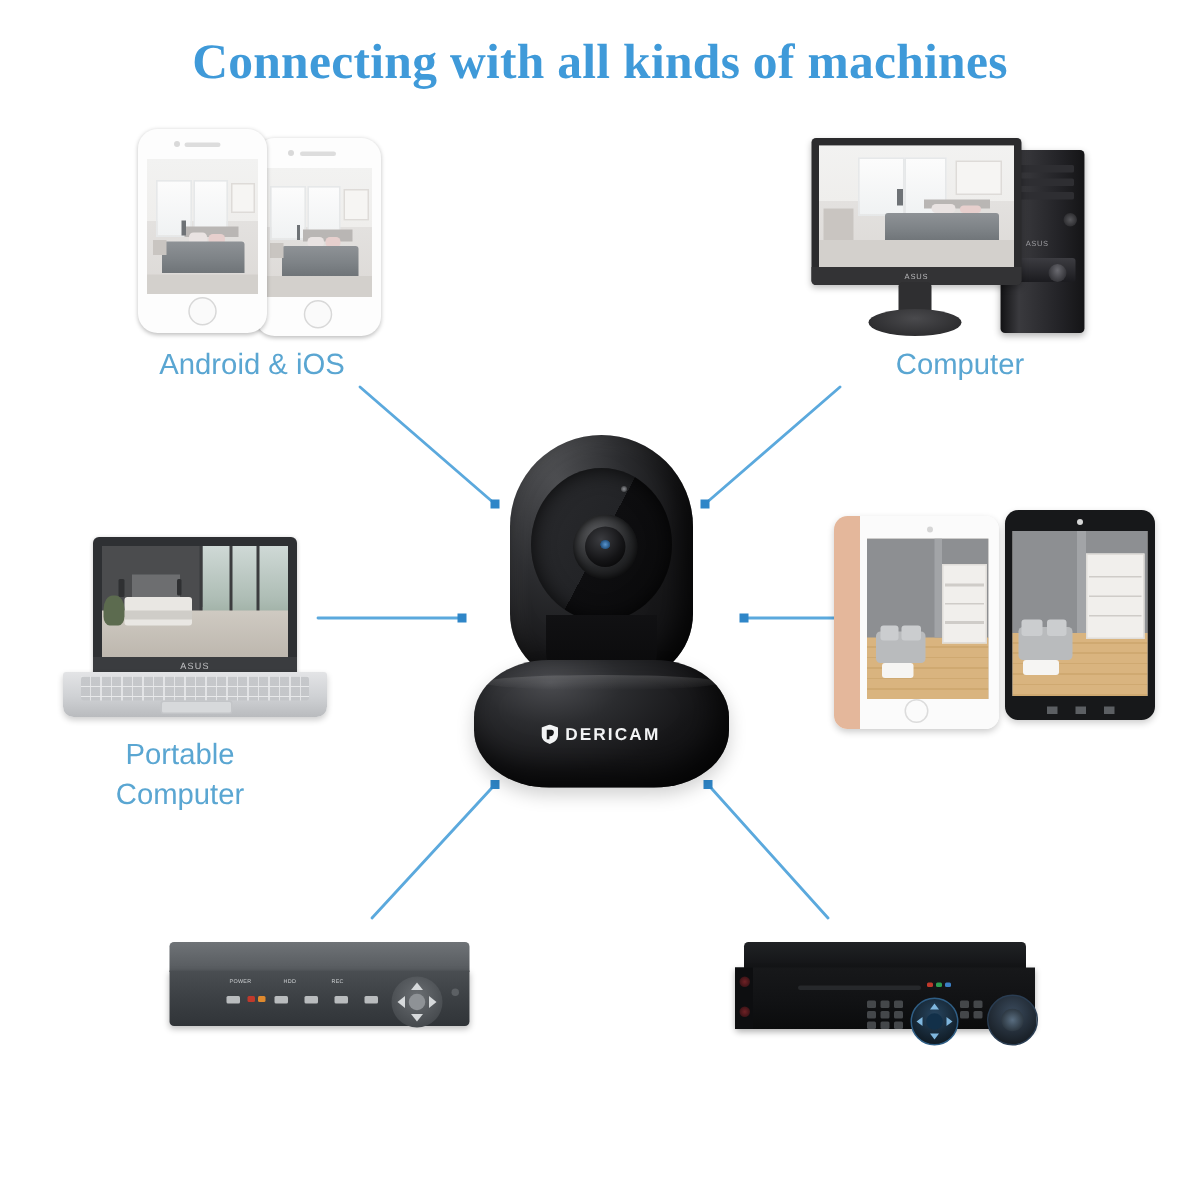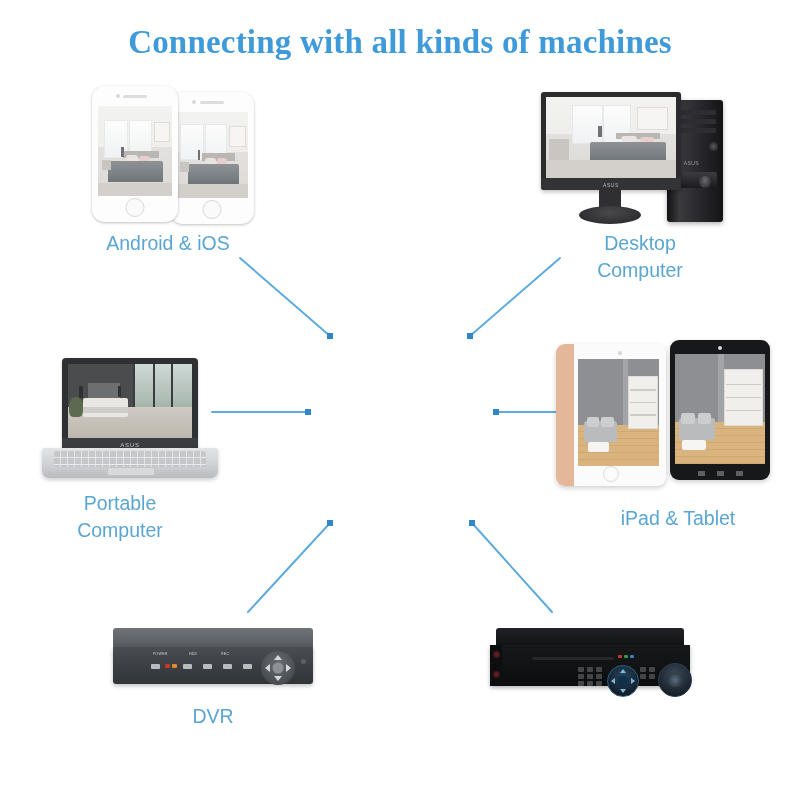--- a/index.html
+++ b/index.html
@@ -326,21 +326,20 @@
         </div>
       </div>
       <div class="mon-chin">
         <span class="mon-logo">ASUS</span>
       </div>
     </div>
     <div class="mon-neck" style="left:64px;top:100px;width:22px;height:22px;"></div>
     <div class="mon-base" style="left:44px;top:118px;width:62px;height:18px;"></div>
   </div>
   <div class="cap" style="left:550px;top:230px;width:180px;">
-    <div>Desktop</div>
     <div>Computer</div>
   </div>
 
   <div class="node" style="left:40px;top:358px;width:180px;height:120px;">
     <div class="lt-lid" style="left:22px;top:0px;width:136px;height:92px;">
       <div class="lt-scr">
         <div class="lscene">
           <div class="ls-darkwall"></div>
           <div class="ls-glass">
             <div class="ls-mull" style="left:32%;"></div>
@@ -408,23 +407,20 @@
           <div class="lr-cush" style="left:25%;top:54%;width:15%;height:10%;"></div>
           <div class="lr-table" style="left:8%;top:78%;width:26%;height:9%;"></div>
         </div>
       </div>
       <div class="navbar">
         <i style="left:28%;"></i>
         <i style="left:47%;"></i>
         <i style="left:66%;"></i>
       </div>
     </div>
-  </div>
-  <div class="cap" style="left:578px;top:505px;width:200px;">
-    <div>iPad &amp; Tablet</div>
   </div>
 
   <div class="node dvr" style="left:113px;top:628px;width:200px;height:56px;">
     <div class="dvr-top"></div>
     <div class="dvr-face">
       <span class="dvr-lab" style="left:40px;top:5px;">POWER</span>
       <span class="dvr-lab" style="left:76px;top:5px;">HDD</span>
       <span class="dvr-lab" style="left:108px;top:5px;">REC</span>
       <span class="dvr-btn" style="left:38px;top:17px;"></span>
       <span class="dvr-led" style="left:52px;top:17px;background:#c0392b;"></span>
@@ -436,23 +432,20 @@
       <div class="dpad" style="left:148px;top:4px;">
         <b class="up"></b>
         <b class="dn"></b>
         <b class="lf"></b>
         <b class="rt"></b>
         <b class="ctr"></b>
       </div>
       <span style="position:absolute;right:7px;top:12px;width:5px;height:5px;border-radius:50%;background:#5c6064;"></span>
     </div>
   </div>
-  <div class="cap" style="left:123px;top:703px;width:180px;">
-    <div>DVR</div>
-  </div>
 
   <div class="node nvr" style="left:490px;top:628px;width:200px;height:58px;">
     <div class="nvr-top"></div>
     <div class="nvr-face">
       <span class="nvr-slot" style="left:42px;top:12px;width:82px;"></span>
       <span class="nvr-led" style="left:128px;top:10px;background:#c0392b;"></span>
       <span class="nvr-led" style="left:134px;top:10px;background:#2e9e52;"></span>
       <span class="nvr-led" style="left:140px;top:10px;background:#3b7fc4;"></span>
 
       <span class="nvr-key" style="left:88px;top:22px;"></span>
@@ -480,14 +473,33 @@
       <div class="nvr-jog" style="left:168px;top:18px;">
         <i></i>
       </div>
     </div>
     <div class="nvr-ear" style="left:0;">
       <span class="nvr-hole" style="left:3px;top:6px;"></span>
       <span class="nvr-hole" style="left:3px;top:26px;"></span>
     </div>
   </div>
 
+  <div class="cam">
+    <div class="cam-body"></div>
+    <div class="cam-face"></div>
+    <span class="cam-irdot" style="left:106px;top:34px;"></span>
+    <div class="cam-lensring"></div>
+    <div class="cam-lens"></div>
+    <div class="cam-glint"></div>
+    <div class="cam-neck"></div>
+    <div class="cam-base"></div>
+    <div class="cam-seam"></div>
+    <div class="cam-logo">
+      <svg class="cam-shield" viewBox="0 0 22 26" xmlns="http://www.w3.org/2000/svg">
+        <path d="M11 0 L22 4 V14 C22 20 17 24 11 26 C5 24 0 20 0 14 V4 Z" fill="#f2f3f4"></path>
+        <path d="M7 7 H13 C15.2 7 16.5 8.4 16.5 10.6 C16.5 13.6 14.4 15.6 11.4 15.6 H10.6 V19.6 H7 Z" fill="#17181a"></path>
+      </svg>
+      <span class="cam-word">DERICAM</span>
+    </div>
+
+  </div>
 
 </div>
 
 </body></html>

